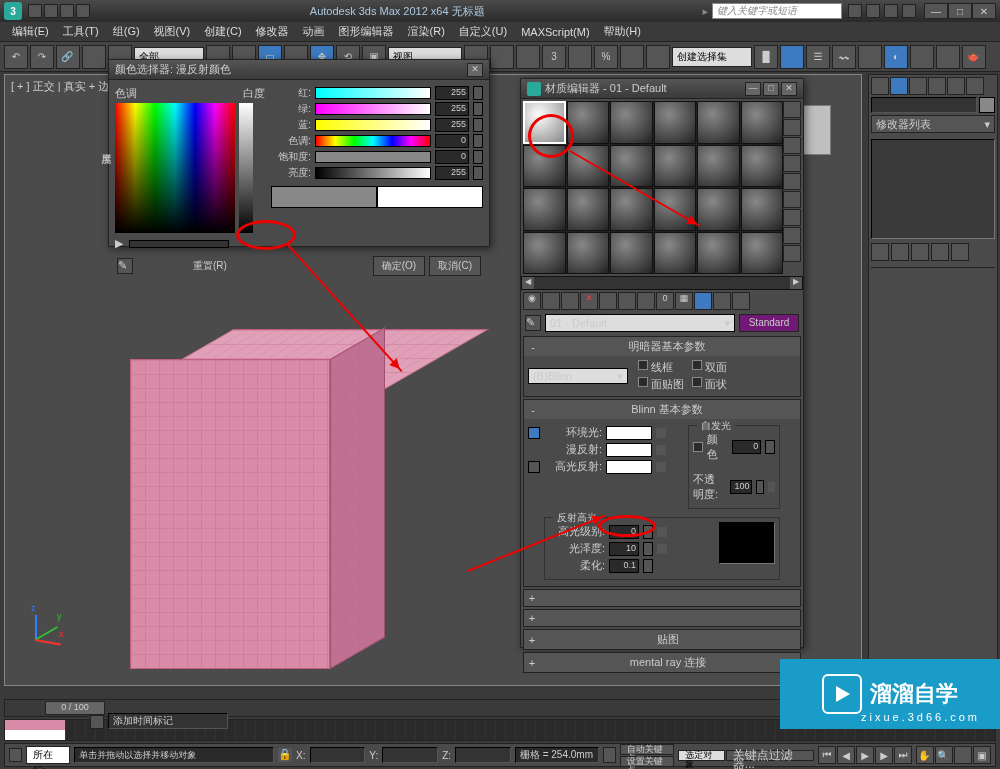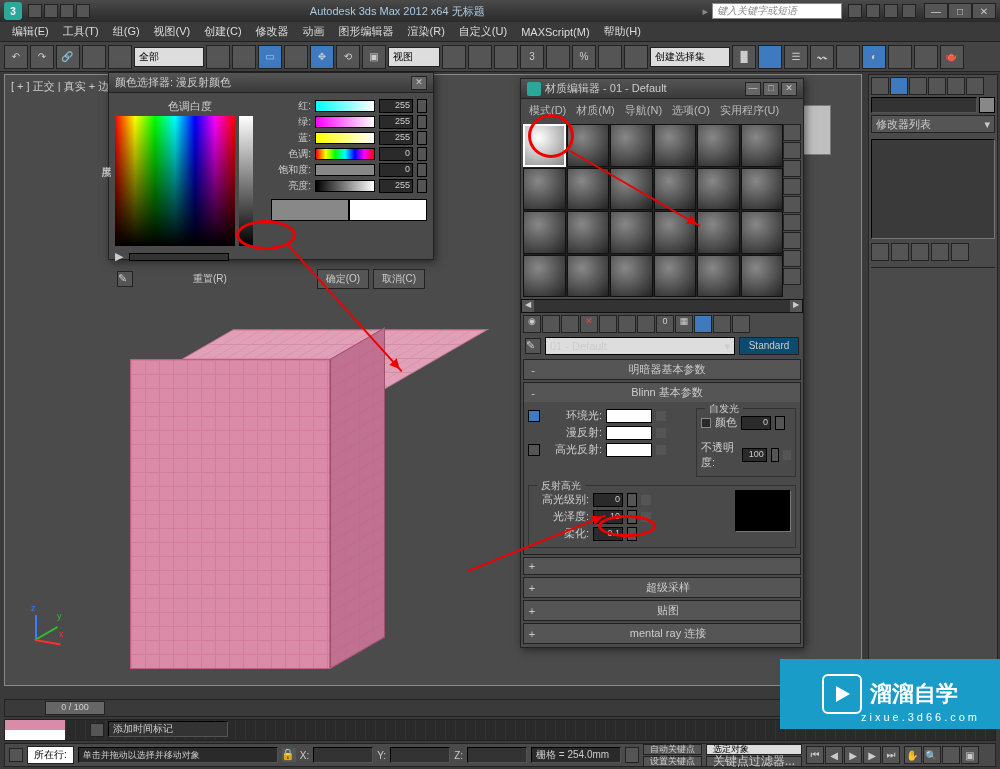--- a/index.html
+++ b/index.html
@@ -29,24 +29,24 @@
 .axis .z { position:absolute; left:16px; bottom:14px; width:2px; height:26px; background:#3080ff;}
 .axis .y { position:absolute; left:16px; bottom:14px; width:26px; height:2px; background:#30c030; transform:rotate(-30deg); transform-origin:left;}
 .axis .x { position:absolute; left:16px; bottom:14px; width:26px; height:2px; background:#ff3030; transform:rotate(10deg); transform-origin:left;}
 .viewcube { position:absolute; right:20px; top:20px; width:70px; height:70px; opacity:0.8;}
 .viewcube-shape { width:50px; height:50px; background:#ddd; border:1px solid #888; margin:10px auto; }
 
 
 .dlg { position:absolute; background:#4a4a4a; border:1px solid #222; box-shadow:2px 2px 8px rgba(0,0,0,0.5);}
 .dlg-title { height:20px; background:linear-gradient(#555,#3a3a3a); display:flex; align-items:center; padding:0 6px; border-bottom:1px solid #222;}
 .dlg-title .close { margin-left:auto; width:16px; height:14px; background:#666; border:1px solid #222; text-align:center; font-size:9px;}
-.colorpicker { left:108px; top:72px; width:326px; height:188px;}
+.colorpicker { left:108px; top:59px; width:382px; height:188px;}
 .cp-body { display:flex; padding:6px; gap:6px;}
 .cp-left { width:150px;}
-.cp-labels { display:flex; justify-content:center; font-size:10px; color:#bbb;}
+.cp-labels { display:flex; justify-content:space-between; font-size:10px; color:#bbb;}
 .cp-gradient { width:120px; height:130px; background:linear-gradient(to right,red,yellow,lime,cyan,blue,magenta,red); position:relative; margin-top:2px; display:inline-block;}
 .cp-gradient::after { content:""; position:absolute; inset:0; background:linear-gradient(to bottom,transparent,#000);}
 .cp-whitebar { width:14px; height:130px; background:linear-gradient(#fff,#000); display:inline-block; vertical-align:top; margin-top:2px; margin-left:4px;}
 .cp-right { flex:1;}
 .cp-row { display:flex; align-items:center; margin-bottom:2px; gap:4px;}
 .cp-row label { width:40px; text-align:right; font-size:10px;}
 .cp-slider { flex:1; height:12px; border:1px solid #000;}
 .cp-spin { width:34px; height:14px; background:#2a2a2a; border:1px solid #000; color:#ccc; font-size:9px; padding:0 2px; text-align:right;}
 .cp-arrows { width:10px; height:14px; background:#555; border:1px solid #000;}
 .cp-preview { display:flex; margin-top:6px;}
@@ -63,32 +63,32 @@
 .slot { aspect-ratio:1; background:radial-gradient(circle at 35% 30%,#888,#222); border:1px solid #111;}
 .slot.sel { border:2px solid #fff; background:radial-gradient(circle at 35% 30%,#fff,#888);}
 .me-side { width:18px; display:flex; flex-direction:column; gap:1px;}
 .me-side div { height:17px; background:#555; border:1px solid #222;}
 .me-scroll { height:14px; background:#333; border:1px solid #111; display:flex; align-items:center;}
 .me-scroll .arrow { width:12px; height:12px; background:#555; font-size:8px; text-align:center;}
 .me-toolbar { display:flex; gap:1px; padding:2px; background:#4a4a4a; flex-wrap:wrap;}
 .me-toolbar div { width:18px; height:18px; background:#555; border:1px solid #222; font-size:9px; text-align:center;}
 .me-name { display:flex; align-items:center; gap:4px; padding:2px 4px;}
 .me-name .dd { flex:1; height:18px; background:#ddd; color:#000; border:1px solid #000; padding:0 4px; font-size:10px; display:flex; align-items:center;}
-.me-name .type { width:60px; height:18px; background:#0c4a6e; border:1px solid #222; text-align:center; font-size:10px; line-height:16px;}
+.me-name .type { width:60px; height:18px; background:#701a75; border:1px solid #222; text-align:center; font-size:10px; line-height:16px;}
 .rollout { border:1px solid #222; margin:2px;}
 .rollout-h { background:#555; padding:2px 4px; text-align:center; font-size:10px; display:flex; align-items:center;}
 .rollout-h .pm { width:10px;}
 .rollout-b { padding:4px; background:#4a4a4a;}
 .param-row { display:flex; align-items:center; gap:4px; margin:2px 0; font-size:10px;}
 .param-row label { width:58px; text-align:right;}
 .swatch { width:46px; height:14px; border:1px solid #000;}
 .spin-input { width:30px; height:14px; background:#2a2a2a; border:1px solid #000; color:#ccc; font-size:9px; text-align:right; padding:0 2px;}
 .checkbox { width:10px; height:10px; border:1px solid #888; background:#2a2a2a;}
 .shader-dd { width:100px; height:16px; background:#ddd; color:#000; border:1px solid #000; font-size:10px; padding:0 4px; display:flex; align-items:center;}
-.group-box { border:1px solid #333; padding:4px; margin:2px 0; position:relative;}
+.group-box { border:1px solid #333; padding:4px; margin:2px 16px; position:relative;}
 .group-box .legend { position:absolute; top:-7px; left:8px; background:#4a4a4a; padding:0 4px; font-size:10px;}
 .spec-preview { width:56px; height:42px; background:#000; border:1px inset #222;}
 .expandable { background:#555; border:1px solid #222; text-align:center; padding:2px; margin:2px; font-size:10px; display:flex; align-items:center;}
 .expandable .plus { width:12px;}
 
 
 .rightpanel { position:absolute; right:2px; top:74px; width:130px; height:612px; background:#4a4a4a; border:1px solid #222; padding:2px;}
 .rp-tabs { display:flex; gap:1px; margin-bottom:2px;}
 .rp-tabs div { width:18px; height:18px; background:#555; border:1px solid #222;}
 .rp-tabs div.sel { background:#3d7abf;}
@@ -169,21 +169,21 @@
   <div class="tb"></div>
   <div class="tb"></div>
   <div class="dropdown-small" style="width:70px">全部</div>
   <div class="tb"></div>
   <div class="tb"></div>
   <div class="tb sel">▭</div>
   <div class="tb"></div>
   <div class="tb sel" style="background:#3d7abf">✥</div>
   <div class="tb">⟲</div>
   <div class="tb">▣</div>
-  <div class="dropdown-small" style="width:52px">视图</div>
+  <div class="dropdown-small" style="width:74px">视图</div>
   <div class="tb"></div>
   <div class="tb"></div>
   <div class="tb"></div>
   <div class="tb">3</div>
   <div class="tb"></div>
   <div class="tb">%</div>
   <div class="tb"></div>
   <div class="tb"></div>
   <div class="dropdown-small" style="width:80px">创建选择集</div>
   <div class="tb">▐▌</div>
@@ -299,27 +299,20 @@
 <div class="dlg mateditor">
   <div class="dlg-title">
     <span style="width:14px;height:14px;background:#2aa89a;border-radius:2px;margin-right:4px"></span>
     <span>材质编辑器 - 01 - Default</span>
     <div style="margin-left:auto;display:flex;gap:2px">
       <div class="close">—</div>
       <div class="close">□</div>
       <div class="close">✕</div>
     </div>
   </div>
-  <div class="me-menu">
-    <span>模式(D)</span>
-    <span>材质(M)</span>
-    <span>导航(N)</span>
-    <span>选项(O)</span>
-    <span>实用程序(U)</span>
-  </div>
   <div class="me-slots">
     <div class="me-grid">
       <div class="slot sel"></div>
       <div class="slot"></div>
         <div class="slot"></div>
         <div class="slot"></div>
         <div class="slot"></div>
         <div class="slot"></div>
       <div class="slot"></div>
         <div class="slot"></div>
@@ -378,20 +371,46 @@
         <span style="margin-left:auto">▾</span>
       </div>
     <div class="type">Standard</div>
   </div>
 
   <div class="rollout">
     <div class="rollout-h">
         <span class="pm">-</span>
         <span style="flex:1">明暗器基本参数</span>
       </div>
+    <div class="rollout-b">
+      <div style="display:flex;gap:10px;align-items:center">
+        <div class="shader-dd">
+            <span>(B)Blinn</span>
+            <span style="margin-left:auto">▾</span>
+          </div>
+        <div style="display:grid;grid-template-columns:auto auto;gap:2px 8px;font-size:10px">
+          <div style="display:flex;gap:3px">
+              <div class="checkbox"></div>
+              <span>线框</span>
+            </div>
+          <div style="display:flex;gap:3px">
+              <div class="checkbox"></div>
+              <span>双面</span>
+            </div>
+          <div style="display:flex;gap:3px">
+              <div class="checkbox"></div>
+              <span>面贴图</span>
+            </div>
+          <div style="display:flex;gap:3px">
+              <div class="checkbox"></div>
+              <span>面状</span>
+            </div>
+        </div>
+      </div>
+    </div>
   </div>
 
   <div class="rollout">
     <div class="rollout-h">
         <span class="pm">-</span>
         <span style="flex:1">Blinn 基本参数</span>
       </div>
     <div class="rollout-b">
       <div style="display:flex;gap:6px">
         <div style="flex:1">
@@ -455,21 +474,20 @@
           <div class="spec-preview"></div>
         </div>
       </div>
     </div>
   </div>
   <div class="expandable">
       <span class="plus">+</span>
     </div>
   <div class="expandable">
       <span class="plus">+</span>
-      <span style="flex:1">超级采样</span>
     </div>
   <div class="expandable">
       <span class="plus">+</span>
       <span style="flex:1">贴图</span>
     </div>
   <div class="expandable">
       <span class="plus">+</span>
       <span style="flex:1">mental ray 连接</span>
     </div>
 </div>
@@ -525,39 +543,39 @@
   <span style="font-size:10px">Y:</span>
     <div class="coord-box"></div>
   <span style="font-size:10px">Z:</span>
     <div class="coord-box"></div>
   <div class="status-field" style="width:90px">栅格 = 254.0mm</div>
   <div style="width:14px;height:16px;background:#555;border:1px solid #222"></div>
   <div style="display:flex;flex-direction:column;gap:1px">
     <div class="status-btn" style="height:11px;line-height:9px;font-size:9px">自动关键点</div>
     <div class="status-btn" style="height:11px;line-height:9px;font-size:9px">设置关键点</div>
   </div>
-  <div style="display:flex;flex-direction:column;gap:1px">
+  <div style="display:flex;flex-direction:row;gap:1px">
     <div class="status-btn" style="height:11px;line-height:9px;font-size:9px;background:#ddd;color:#000">选定对象</div>
     <div class="status-btn" style="height:11px;line-height:9px;font-size:12px">关键点过滤器...</div>
   </div>
   <div style="display:flex;gap:1px">
     <div class="tb" style="width:18px;height:18px">⏮</div>
     <div class="tb" style="width:18px;height:18px">◀</div>
     <div class="tb" style="width:18px;height:18px">▶</div>
     <div class="tb" style="width:18px;height:18px">▶</div>
     <div class="tb" style="width:18px;height:18px">⏭</div>
   </div>
   <div style="display:flex;gap:1px">
     <div class="tb" style="width:18px;height:18px">✋</div>
     <div class="tb" style="width:18px;height:18px">🔍</div>
     <div class="tb" style="width:18px;height:18px"></div>
     <div class="tb" style="width:18px;height:18px">▣</div>
   </div>
 </div>
-<div style="position:absolute;left:90px;bottom:32px;display:flex;align-items:flex-end;gap:4px">
+<div style="position:absolute;left:90px;bottom:40px;display:flex;align-items:flex-end;gap:4px">
   <div style="width:14px;height:14px;background:#555;border:1px solid #222"></div>
   <div class="status-field" style="width:120px;background:#333">添加时间标记</div>
 </div>
 
 <div class="red-circle" style="left:236px;top:220px;width:60px;height:30px"></div>
 <div class="red-circle" style="left:528px;top:114px;width:46px;height:44px"></div>
 <div class="red-circle" style="left:598px;top:515px;width:58px;height:22px"></div>
 <div class="red-arrow" style="left:288px;top:244px;width:170px;transform:rotate(48deg)"></div>
 <div class="red-arrow" style="left:570px;top:150px;width:150px;transform:rotate(30deg)"></div>
 <div class="red-arrow" style="left:468px;top:570px;width:148px;transform:rotate(-22deg)"></div>

